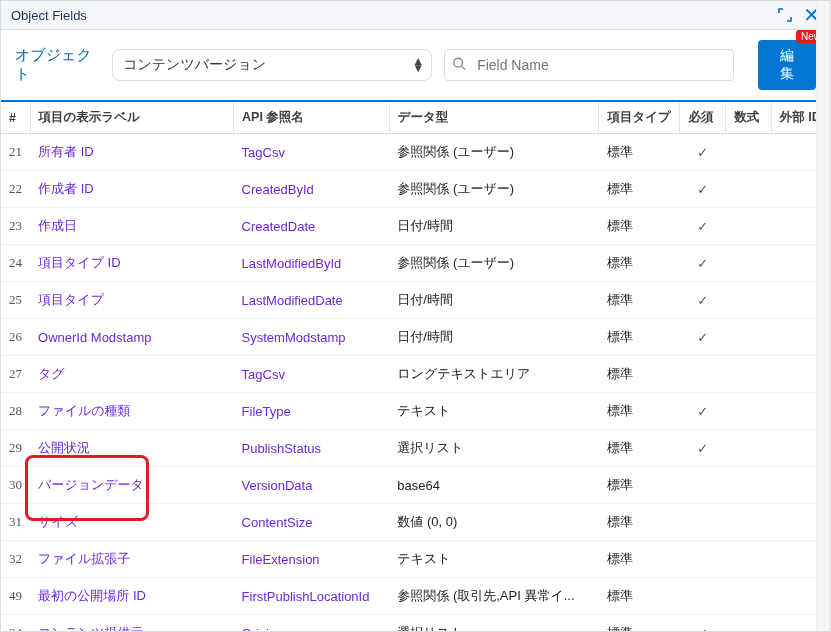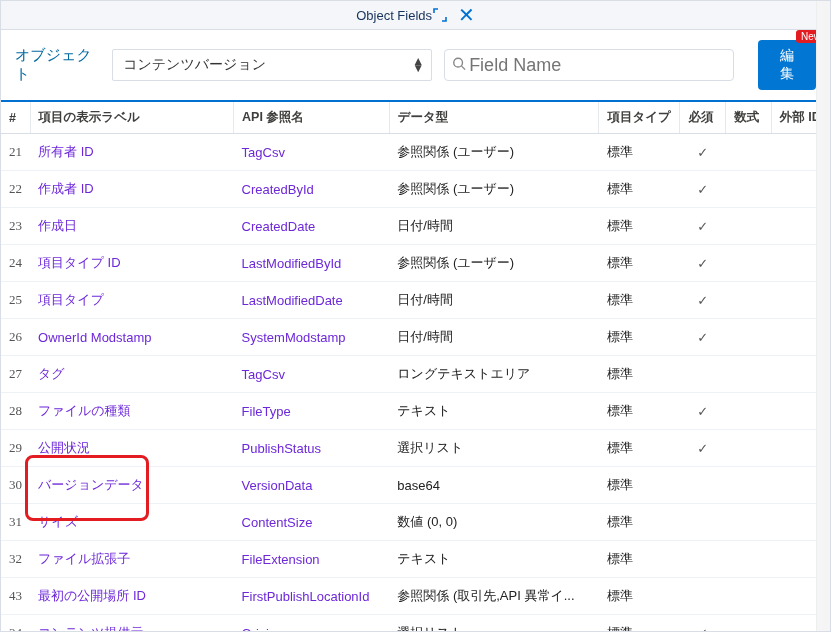--- a/index.html
+++ b/index.html
@@ -10,21 +10,21 @@
     background: #fff;
     width: 831px;
     height: 632px;
     overflow: hidden;
     position: relative;
     border: 1px solid #d8dde6;
   }
   .titlebar {
     display: flex;
     align-items: center;
-    justify-content: center;
+    justify-content: space-between;
     padding: 6px 10px;
     background: #f4f6f9;
     border-bottom: 1px solid #d8dde6;
     font-size: 13px;
     color: #16325c;
   }
   .titlebar-icons { display: flex; gap: 10px; align-items:center; }
   .icon-btn { cursor: pointer; color: #0070d2; display:flex; align-items:center; }
   .toolbar {
     display: flex;
@@ -35,21 +35,21 @@
   }
   .label { color: #0369a1; font-size: 15px; }
   .select-wrap {
     position: relative;
     flex: 0 0 320px;
   }
   .select-wrap input {
     width: 100%;
     height: 32px;
     border: 1px solid #d8dde6;
-    border-radius: 2px;
+    border-radius: 8px;
     padding: 0 26px 0 10px;
     font-size: 14px;
     color: #333;
   }
   .chevron {
     position: absolute;
     right: 8px; top: 50%;
     transform: translateY(-50%);
     font-size: 12px;
     color: #444;
@@ -59,22 +59,22 @@
   }
   .search-wrap {
     position: relative;
     flex: 0 0 290px;
   }
   .search-wrap input {
     width: 100%;
     height: 32px;
     border: 1px solid #d8dde6;
     border-radius: 4px;
-    padding: 0 10px 0 24px;
-    font-size: 18px;
+    padding: 0 10px 0 32px;
+    font-size: 14px;
     color: #a16207;
   }
   .search-icon {
     position: absolute;
     left: 8px; top: 50%;
     transform: translateY(-50%);
     color: #888;
   }
   .spacer { flex: 1; }
   .btn-edit {
@@ -330,21 +330,21 @@
           <td class="col-idx">32</td>
           <td><span class="link">ファイル拡張子</span></td>
           <td><span class="link">FileExtension</span></td>
           <td>テキスト</td>
           <td>標準</td>
           <td class="col-req"></td>
           <td></td>
           <td></td>
         </tr>
         <tr>
-          <td class="col-idx">43</td>
+          <td class="col-idx">49</td>
           <td><span class="link">最初の公開場所 ID</span></td>
           <td><span class="link">FirstPublishLocationId</span></td>
           <td>参照関係 (取引先,API 異常イ...</td>
           <td>標準</td>
           <td class="col-req"></td>
           <td></td>
           <td></td>
         </tr>
         <tr>
           <td class="col-idx">34</td>

